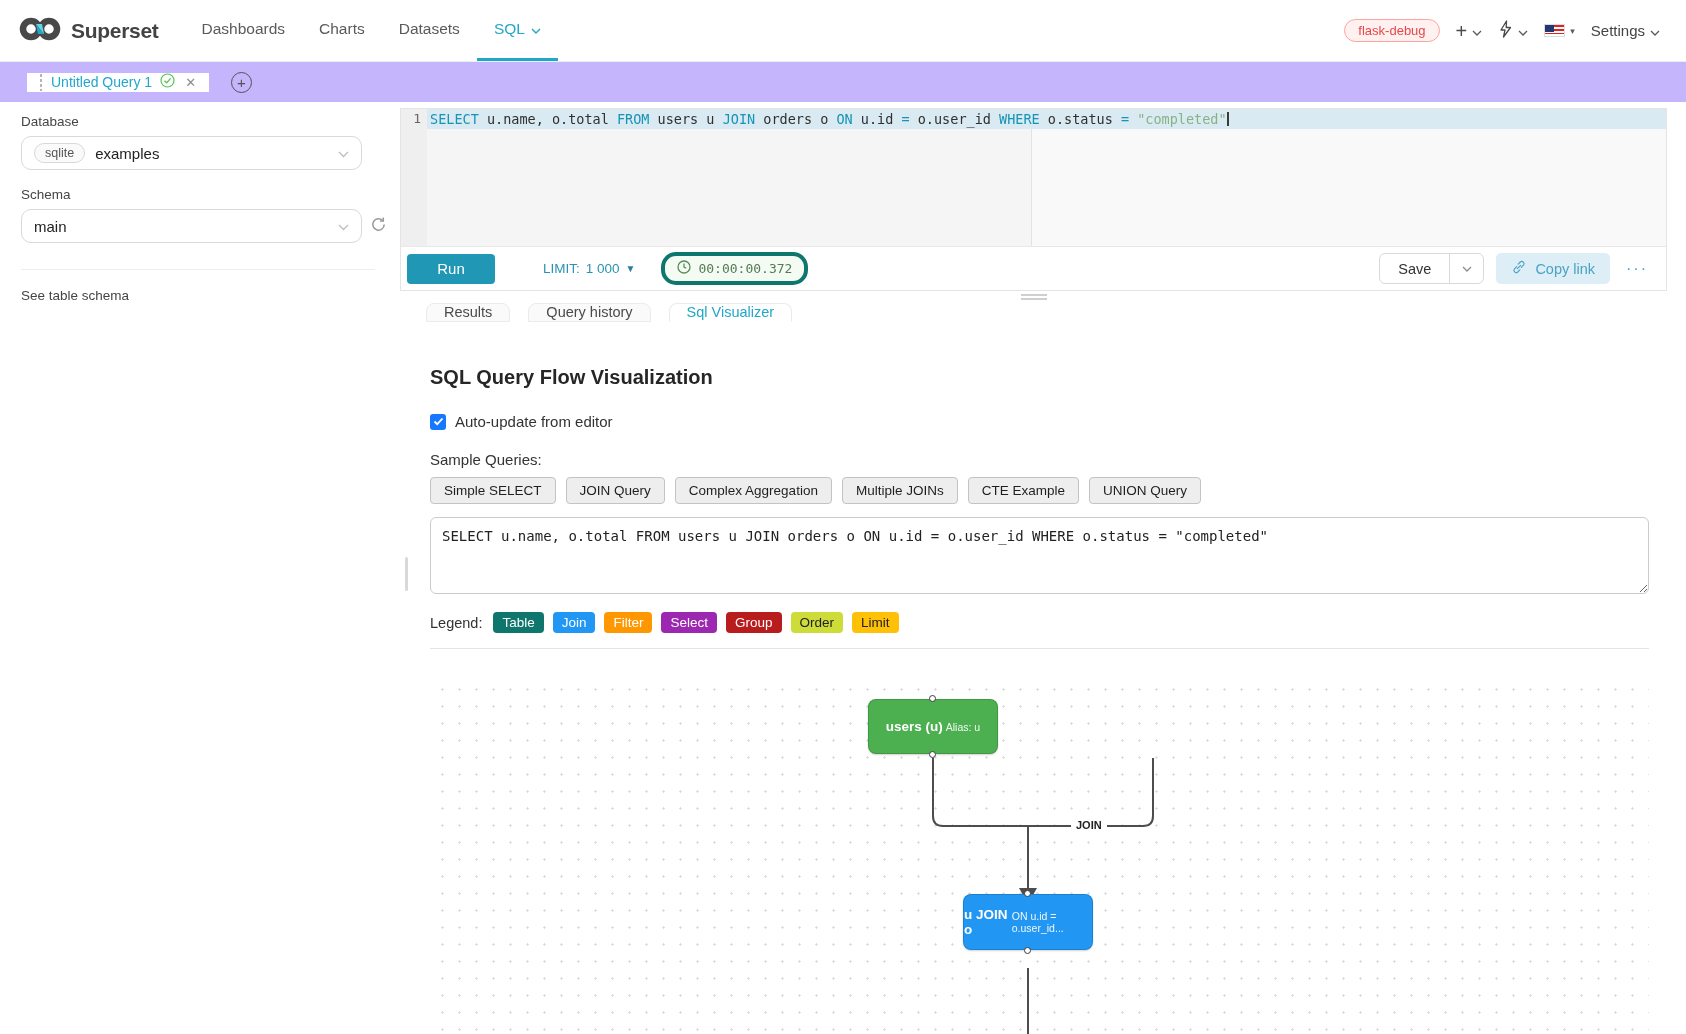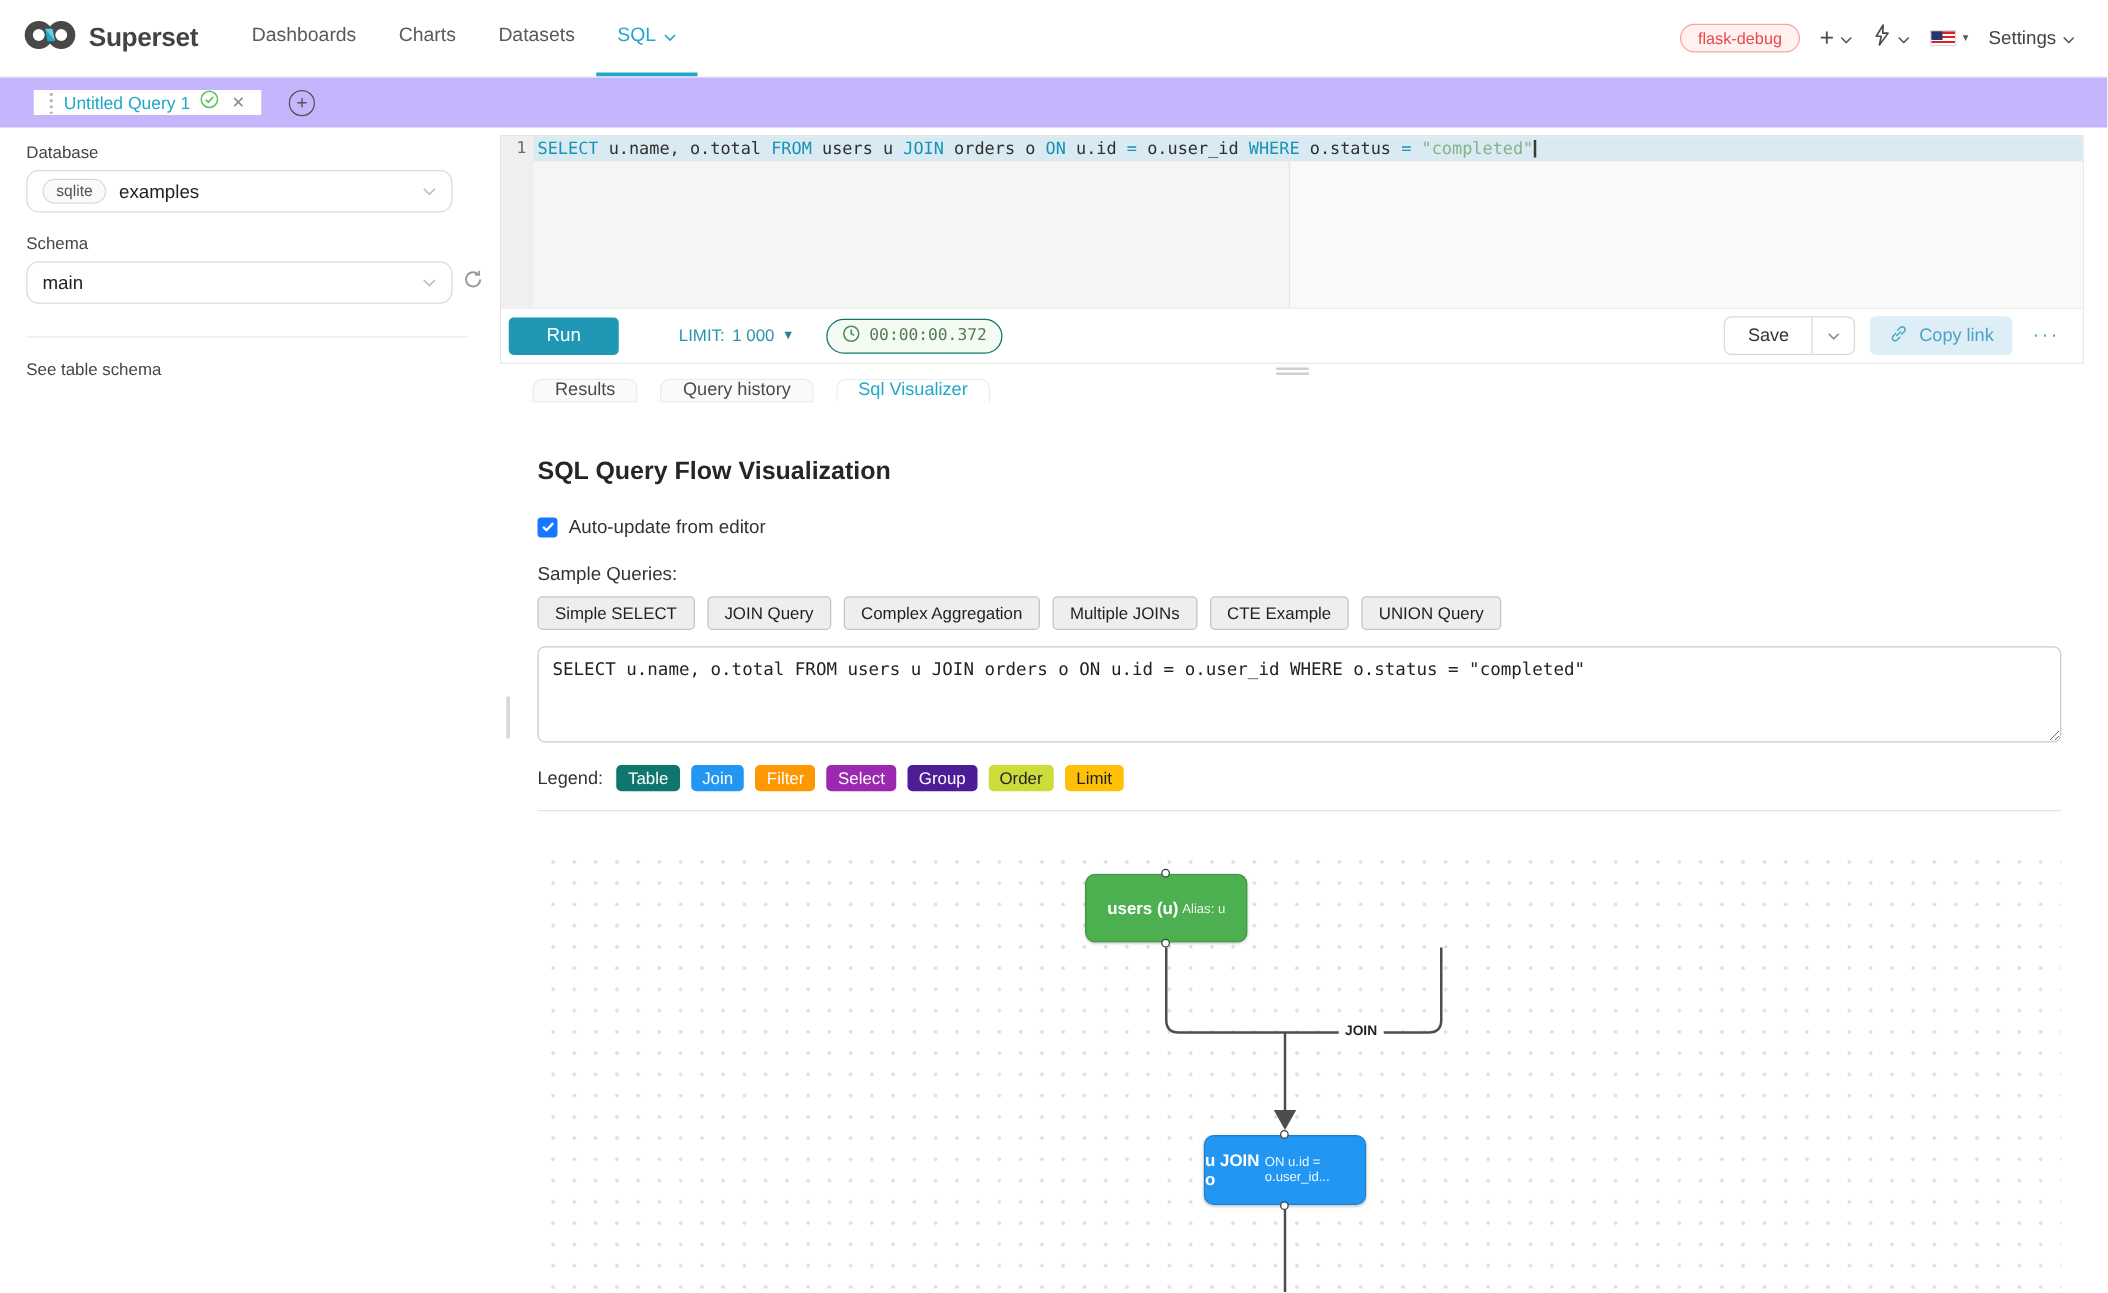--- a/index.html
+++ b/index.html
@@ -71,21 +71,21 @@
   .tok-str { color:#86b386; }
   .cursor { display:inline-block; width:2px; height:14px; background:#3a3a3a; margin-left:0px; vertical-align:middle; }
 
   .toolbar { height:44px; border-top:1px solid #e8e8e8; display:flex; align-items:center;
     padding:0 14px 0 6px; background:#fff; }
   .run-btn { width:88px; height:30px; background:#1f97b5; color:#fff; font-size:15px; border:none;
     border-radius:4px; cursor:pointer; font-family:inherit; }
   .limit-group { display:flex; align-items:center; gap:6px; margin-left:48px; color:#2a93b2;
     font-size:13.5px; cursor:pointer; }
   .limit-caret { font-size:10px; color:#2a7f9a; }
-  .timer-badge { margin-left:26px; display:flex; align-items:center; gap:7px; border:1px solid #0f766e;
+  .timer-badge { margin-left:26px; display:flex; align-items:center; gap:7px; border:4px solid #0f766e;
     background:#f3fbf3; border-radius:15px; padding:4px 12px;
     font-family:"DejaVu Sans Mono","Liberation Mono",monospace; font-size:13px; color:#557a55; }
   .toolbar-right { margin-left:auto; display:flex; align-items:center; gap:12px; }
   .save-split { display:flex; height:31px; border:1px solid #d9d9d9; border-radius:6px; overflow:hidden; background:#fff; }
   .save-main { padding:0 18px; display:flex; align-items:center; font-size:14.5px; color:#333; cursor:pointer; }
   .save-caret { width:34px; border-left:1px solid #d9d9d9; display:flex; align-items:center;
     justify-content:center; cursor:pointer; }
   .copylink-btn { height:31px; display:flex; align-items:center; gap:8px; background:#ddeef6;
     color:#4ba3c3; font-size:14.5px; border:none; border-radius:5px; padding:0 15px; cursor:pointer; font-family:inherit; }
   .more-btn { color:#4ba3c3; font-size:16px; letter-spacing:2px; cursor:pointer; padding:0 4px; }
@@ -123,21 +123,21 @@
     background-image:radial-gradient(#dedede 1.2px, transparent 1.4px); background-size:17px 17px;
     background-position:4px 6px; }
   .edges-svg { position:absolute; left:0; top:0; width:100%; height:100%; }
   .flow-node { position:absolute; border-radius:8px; display:flex; flex-direction:row;
     align-items:center; justify-content:center; gap:3px; color:#fff; cursor:pointer;
     border:1px solid rgba(0,0,0,0.14); box-shadow:0 1px 2px rgba(0,0,0,0.18); }
   .node-title { font-size:13.5px; font-weight:bold; }
   .node-sub { font-size:10.5px; opacity:0.93; }
   .node-users { left:438px; top:24px; width:130px; height:55px; }
   .node-orders { left:658px; top:24px; width:129px; height:55px; }
-  .node-join { left:533px; top:233px; width:130px; height:56px; }
+  .node-join { left:533px; top:219px; width:130px; height:56px; }
   .port { position:absolute; left:50%; width:7px; height:7px; margin-left:-4.5px; background:#fff;
     border:1.5px solid #3d3d3d; border-radius:50%; }
   .port-top { top:-5px; } .port-bottom { bottom:-5px; }
   .edge-label { position:absolute; left:641px; top:143px; background:#fff; padding:1px 5px;
     font-size:11px; font-weight:bold; color:#222; }
 </style>
 </head>
 <body>
 
 <div class="screen">
@@ -358,21 +358,21 @@
         </div>
 
         <textarea class="query-textarea" spellcheck="false" style="">SELECT u.name, o.total FROM users u JOIN orders o ON u.id = o.user_id WHERE o.status = "completed"</textarea>
 
         <div class="legend-row">
           <span class="legend-label">Legend:</span>
           <span class="legend-badge" style="background-color: #0f766e;">Table</span>
           <span class="legend-badge" style="background-color: rgb(33, 150, 243);">Join</span>
           <span class="legend-badge" style="background-color: rgb(255, 152, 0);">Filter</span>
           <span class="legend-badge" style="background-color: rgb(156, 39, 176);">Select</span>
-          <span class="legend-badge" style="background-color: #4c1d95;">Group</span>
+          <span class="legend-badge" style="background-color: #b91c1c;">Group</span>
           <span class="legend-badge dark-text" style="background-color: rgb(205, 220, 57);">Order</span>
           <span class="legend-badge dark-text" style="background-color: rgb(255, 193, 7);">Limit</span>
         </div>
 
         <div class="viz-divider"></div>
 
         <div class="flow-canvas">
           <svg class="edges-svg" width="1219" height="359" viewBox="0 0 1219 359">
             <path d="M503 83 L503 141 Q503 151 513 151 L598 151" fill="none" stroke="#4d4d4d" stroke-width="2"></path>
             <path d="M723 83 L723 141 Q723 151 713 151 L598 151" fill="none" stroke="#4d4d4d" stroke-width="2"></path>

